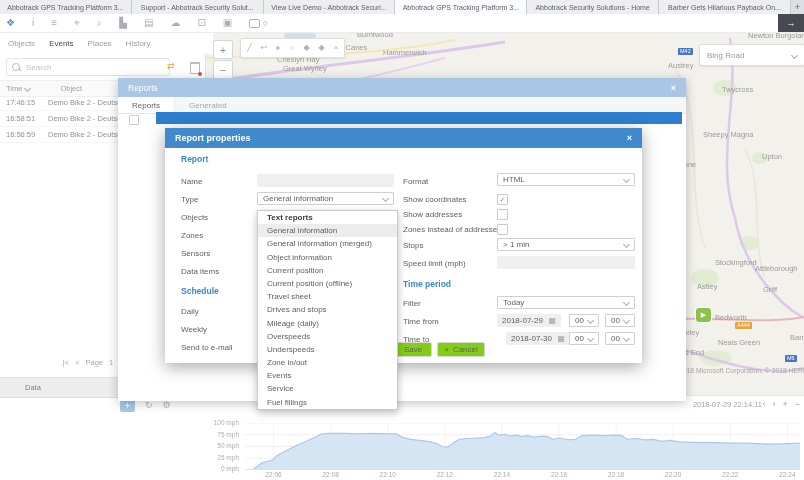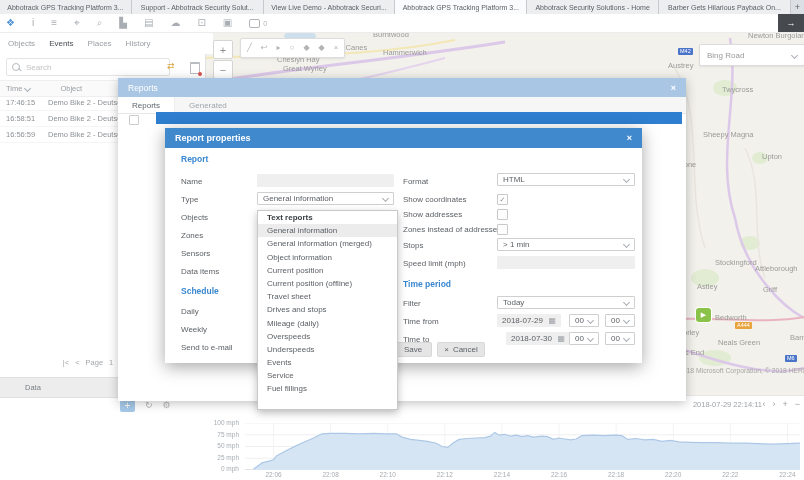--- a/index.html
+++ b/index.html
@@ -109,21 +109,21 @@
   .xclose{font-weight:bold;font-size:9px;}
   .sechead{position:absolute;color:#3a87cf;font-size:8.5px;font-weight:bold;}
   .flabel{position:absolute;color:#5d6166;font-size:8px;white-space:nowrap;}
   .select{position:absolute;height:13px;background:#fff;border:1px solid #cfcfcf;border-radius:1px;display:flex;
     align-items:center;justify-content:space-between;padding:0 5px;font-size:8px;color:#5d6166;box-sizing:border-box;}
   .ginput{position:absolute;height:13px;background:#efefef;border-radius:1px;font-size:8px;color:#5d6166;
     display:flex;align-items:center;padding:0 5px;box-sizing:border-box;}
   .cb{position:absolute;width:9px;height:9px;border:1px solid #c9c9c9;border-radius:1px;background:#fdfdfd;
     font-size:7px;color:#8a8e93;display:flex;align-items:center;justify-content:center;line-height:7px;}
   .cal{color:#9a9ea3;font-size:8px;}
-  .btn{position:absolute;height:15px;background:#e5e5e5;border:1px solid #d8d8d8;border-radius:2px;color:#5d6166;
+  .btn{position:absolute;height:15px;background:#84cc16;border:1px solid #d8d8d8;border-radius:2px;color:#5d6166;
     font-size:8px;display:flex;align-items:center;justify-content:center;gap:4px;box-sizing:border-box;}
   
   #typedd{left:257px;top:210px;width:139px;height:198px;background:#fff;border:1px solid #c9c9c9;
     box-shadow:0 3px 8px rgba(0,0,0,.25);z-index:12;overflow:hidden;}
   .ddrow{height:13.2px;line-height:13.2px;padding-left:9px;font-size:8px;color:#5d6166;white-space:nowrap;}
   .ddrow.group{font-weight:bold;color:#3a3e43;}
   .ddrow.selected{background:#ececec;}
 </style>
 </head>
 <body>
@@ -163,21 +163,21 @@
       <path d="M0,55 C90,40 200,30 300,14" stroke="#dcc8e8" stroke-width="3" fill="none"></path>
       <path d="M0,30 C80,26 160,30 250,12" stroke="#f3e7b5" stroke-width="2" fill="none"></path>
       <path d="M60,70 C120,60 180,46 240,30" stroke="#e4d4ee" stroke-width="2" fill="none"></path>
       <path d="M525,10 C535,70 510,130 530,190 C540,245 580,280 599,290" stroke="#dcc8e8" stroke-width="2.5" fill="none"></path>
       <path d="M450,292 C500,287 560,297 599,289" stroke="#eab3c0" stroke-width="2" fill="none"></path>
       <path d="M460,315 C515,335 565,350 599,340" stroke="#dcc8e8" stroke-width="2.5" fill="none"></path>
       <path d="M470,40 C500,90 480,160 500,220" stroke="#e9e5de" stroke-width="1.5" fill="none"></path>
       <path d="M540,120 C560,160 545,210 560,250" stroke="#e9e5de" stroke-width="1.5" fill="none"></path>
     </svg>
     <div>
-      <span class="maplabel" style="left: 152px; top: 2px; margin-left: 16px;">Burntwood</span>
+      <span class="maplabel" style="left: 152px; top: 2px;">Burntwood</span>
         <span class="maplabel" style="left: 178px; top: 20px;">Hammerwich</span>
         <span class="maplabel" style="left: 116px; top: 15px;">Norton Canes</span>
         <span class="maplabel" style="left: 72px; top: 27px;">Cheslyn Hay</span>
         <span class="maplabel" style="left: 78px; top: 36px;">Great Wyrley</span>
         <span class="maplabel" style="left: 543px; top: 3px;">Newton Burgoland</span>
         <span class="maplabel" style="left: 463px; top: 33px;">Austrey</span>
         <span class="maplabel" style="left: 517px; top: 57px;">Twycross</span>
         <span class="maplabel" style="left: 498px; top: 102px;">Sheepy Magna</span>
         <span class="maplabel" style="left: 557px; top: 124px;">Upton</span>
         <span class="maplabel" style="left: 455px; top: 132px;">Atherstone</span>
@@ -450,18 +450,19 @@
       <div class="ddrow selected">General information</div>
       <div class="ddrow">General information (merged)</div>
       <div class="ddrow">Object information</div>
       <div class="ddrow">Current position</div>
       <div class="ddrow">Current position (offline)</div>
       <div class="ddrow">Travel sheet</div>
       <div class="ddrow">Drives and stops</div>
       <div class="ddrow">Mileage (daily)</div>
       <div class="ddrow">Overspeeds</div>
       <div class="ddrow">Underspeeds</div>
+      <div class="ddrow">Zone in/out</div>
       <div class="ddrow">Events</div>
       <div class="ddrow">Service</div>
       <div class="ddrow">Fuel fillings</div>
   </div>
 
 </div>
 
 </body></html>

